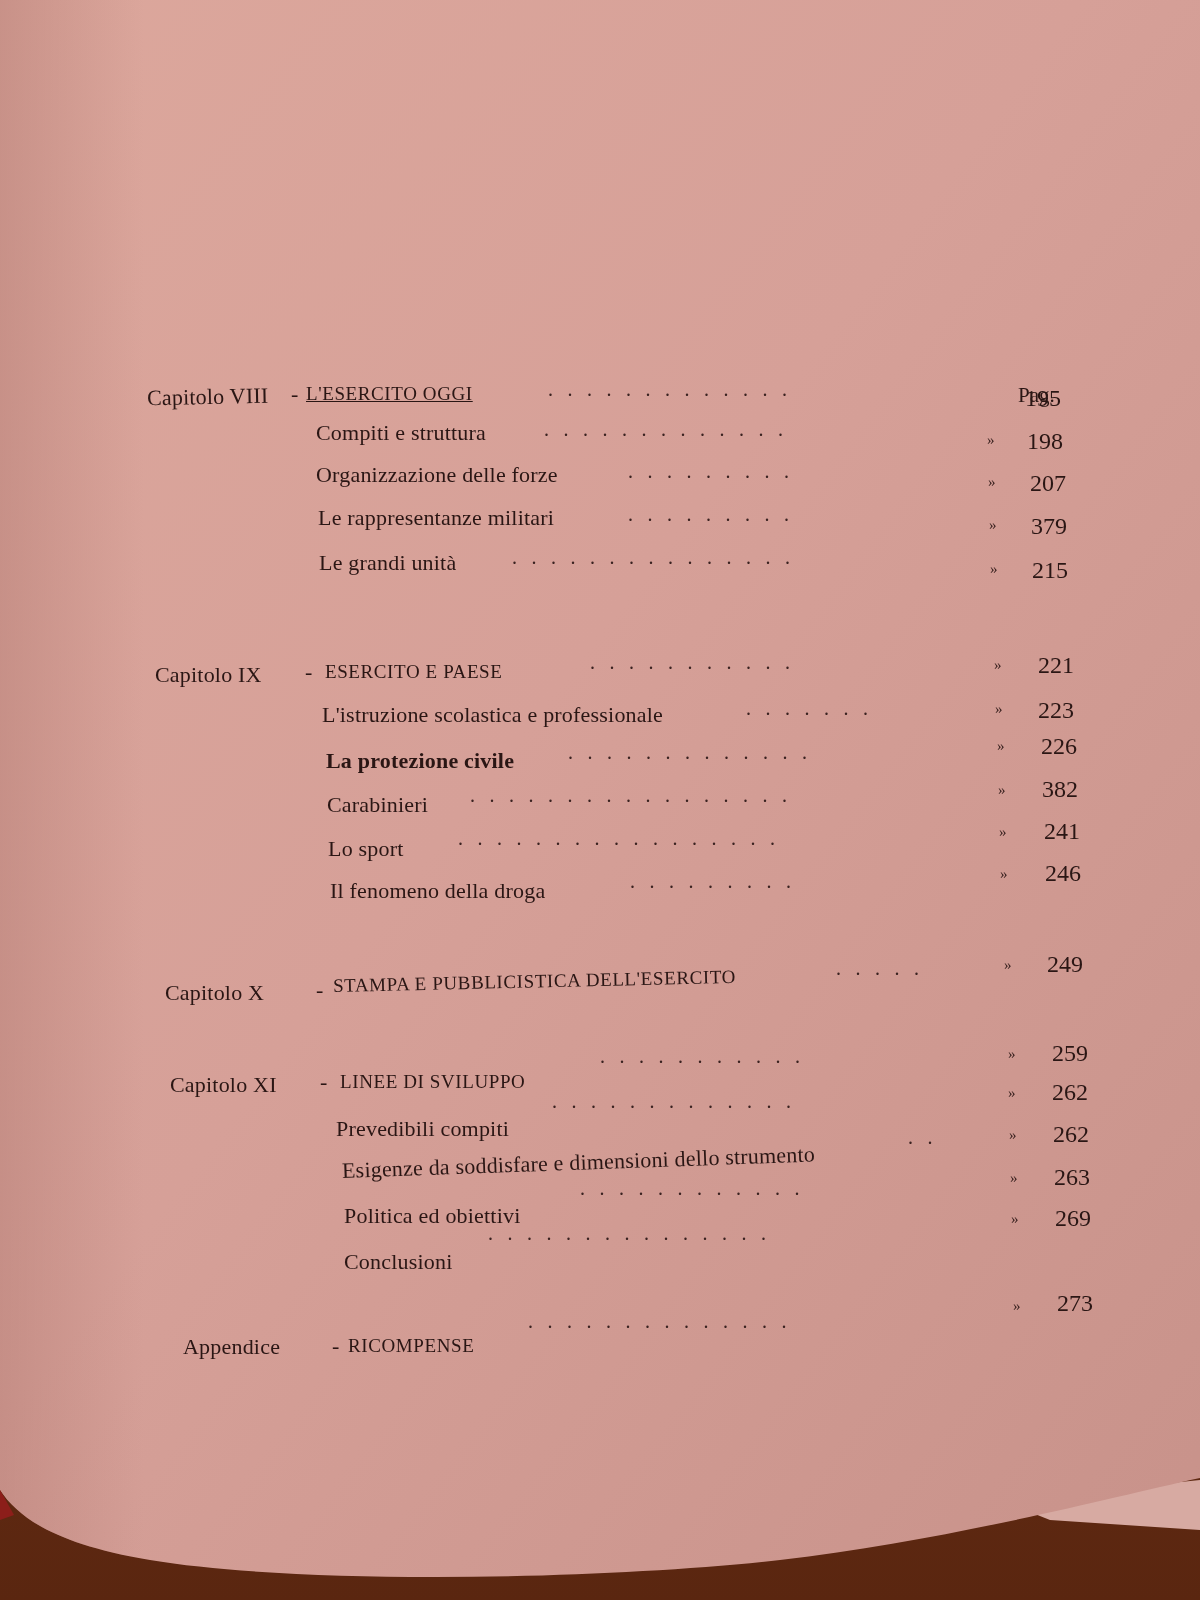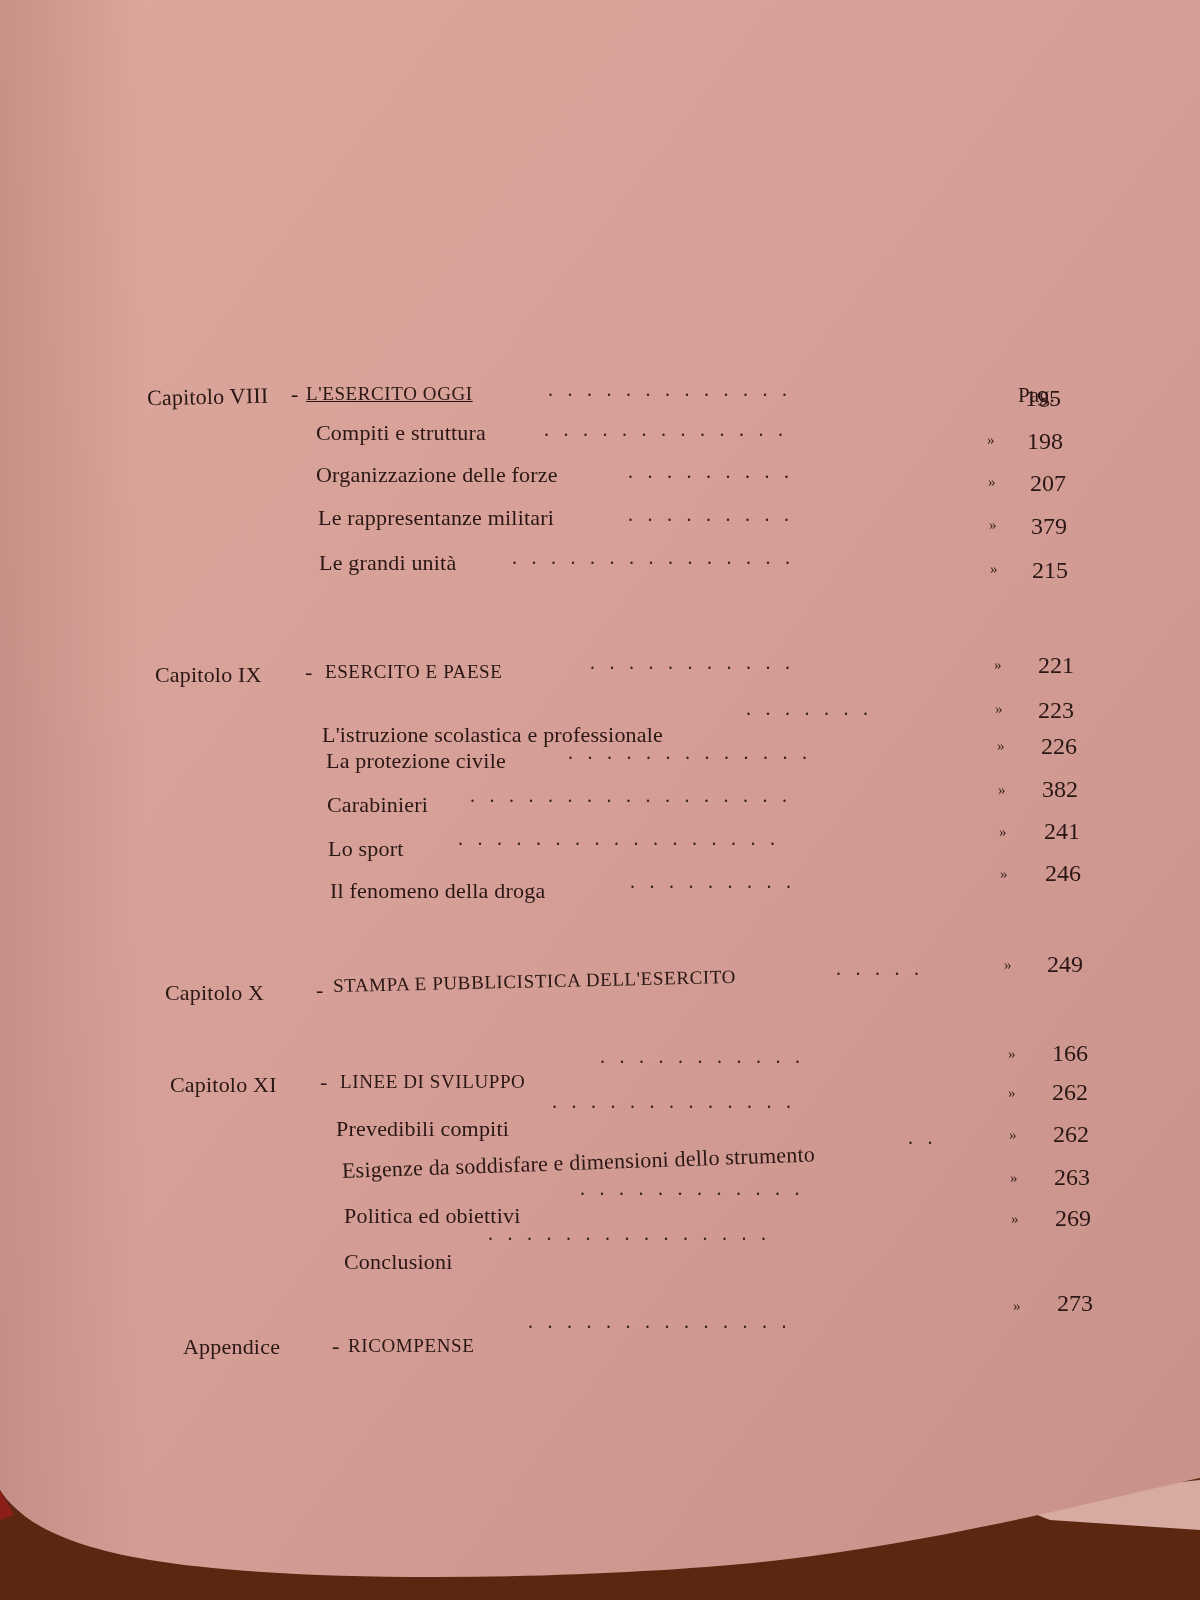--- a/index.html
+++ b/index.html
@@ -139,26 +139,26 @@
   </div>
 
   <div>
     <span class="chap-label" style="left:155px; top:662px;">Capitolo IX</span>
     <span class="dash" style="left:305px; top:659px;">-</span>
     <span class="chap-title" style="left:325px; top:661px;">ESERCITO E PAESE</span>
     <span class="leader" style="left:590px; top:651px;">...........</span>
     <span class="ditto" style="left:994px; top:657px;">»</span>
     <span class="num" style="left:1038px; top:652px;">221</span>
 
-    <span class="entry-title" style="left:322px; top:702px;margin-top:20px;">L'istruzione scolastica e professionale</span>
+    <span class="entry-title" style="left:322px; top:702px;">L'istruzione scolastica e professionale</span>
     <span class="leader" style="left:746px; top:697px;">.......</span>
     <span class="ditto" style="left:995px; top:701px;">»</span>
     <span class="num" style="left:1038px; top:697px;">223</span>
 
-    <span class="entry-title" style="left:326px; top:748px;">La protezione civile</span>
+    <span class="entry-title" style="left:326px; top:748px;font-weight:bold;">La protezione civile</span>
     <span class="leader" style="left:568px; top:741px;">.............</span>
     <span class="ditto" style="left:997px; top:738px;">»</span>
     <span class="num" style="left:1041px; top:733px;">226</span>
 
     <span class="entry-title" style="left:327px; top:792px;">Carabinieri</span>
     <span class="leader" style="left:470px; top:784px;">.................</span>
     <span class="ditto" style="left:998px; top:782px;">»</span>
     <span class="num" style="left:1042px; top:776px;">382</span>
 
     <span class="entry-title" style="left:328px; top:836px;">Lo sport</span>
@@ -180,21 +180,21 @@
     <span class="ditto" style="left:1004px; top:957px;">»</span>
     <span class="num" style="left:1047px; top:951px;">249</span>
   </div>
 
   <div>
     <span class="chap-label" style="left:170px; top:1072px;">Capitolo XI</span>
     <span class="dash" style="left:320px; top:1069px;">-</span>
     <span class="chap-title" style="left:340px; top:1071px;">LINEE DI SVILUPPO</span>
     <span class="leader" style="left:600px; top:1045px;">...........</span>
     <span class="ditto" style="left:1008px; top:1046px;">»</span>
-    <span class="num" style="left:1052px; top:1040px;">166</span>
+    <span class="num" style="left:1052px; top:1040px;">259</span>
 
     <span class="entry-title" style="left:336px; top:1116px;">Prevedibili compiti</span>
     <span class="leader" style="left:552px; top:1090px;">.............</span>
     <span class="ditto" style="left:1008px; top:1085px;">»</span>
     <span class="num" style="left:1052px; top:1079px;">262</span>
 
     <span class="entry-title" style="left:342px; top:1158px; transform:rotate(-2deg); transform-origin:left center;">Esigenze da soddisfare e dimensioni dello strumento</span>
     <span class="leader" style="left:908px; top:1126px;">..</span>
     <span class="ditto" style="left:1009px; top:1127px;">»</span>
     <span class="num" style="left:1053px; top:1121px;">262</span>

